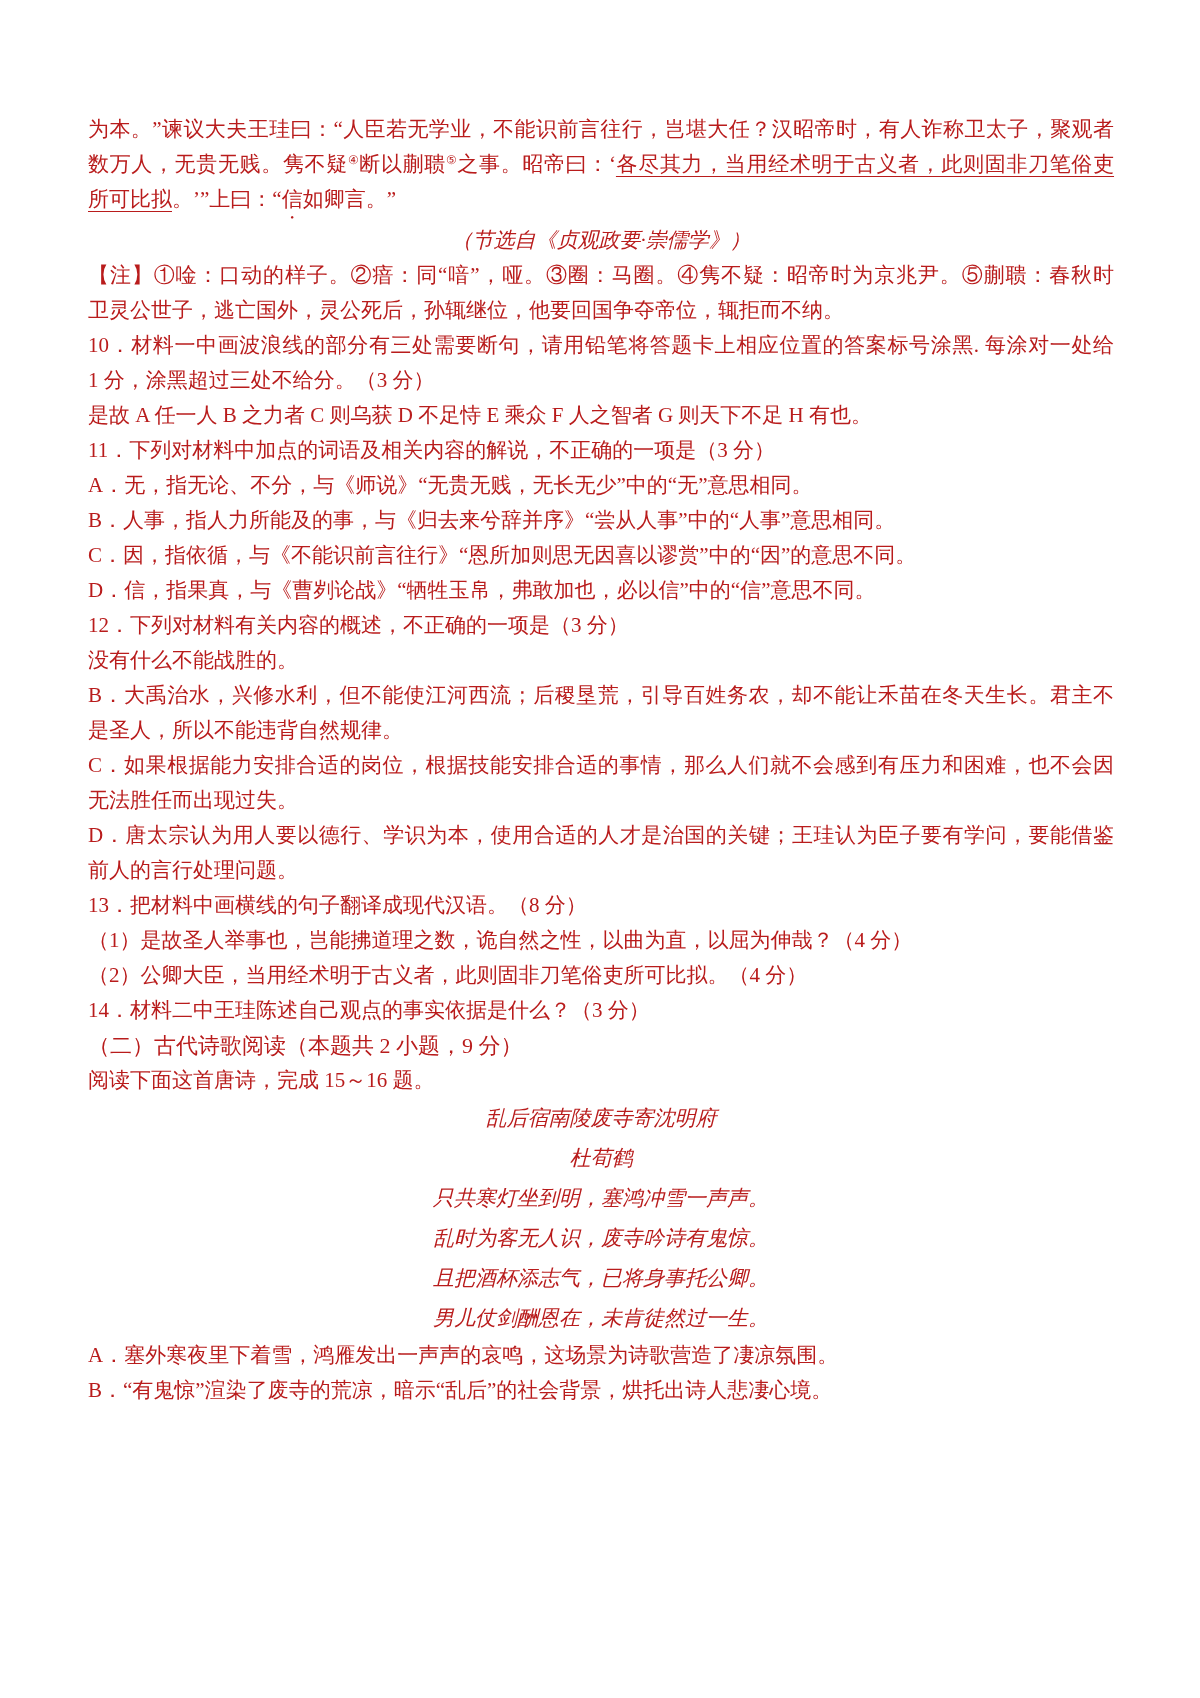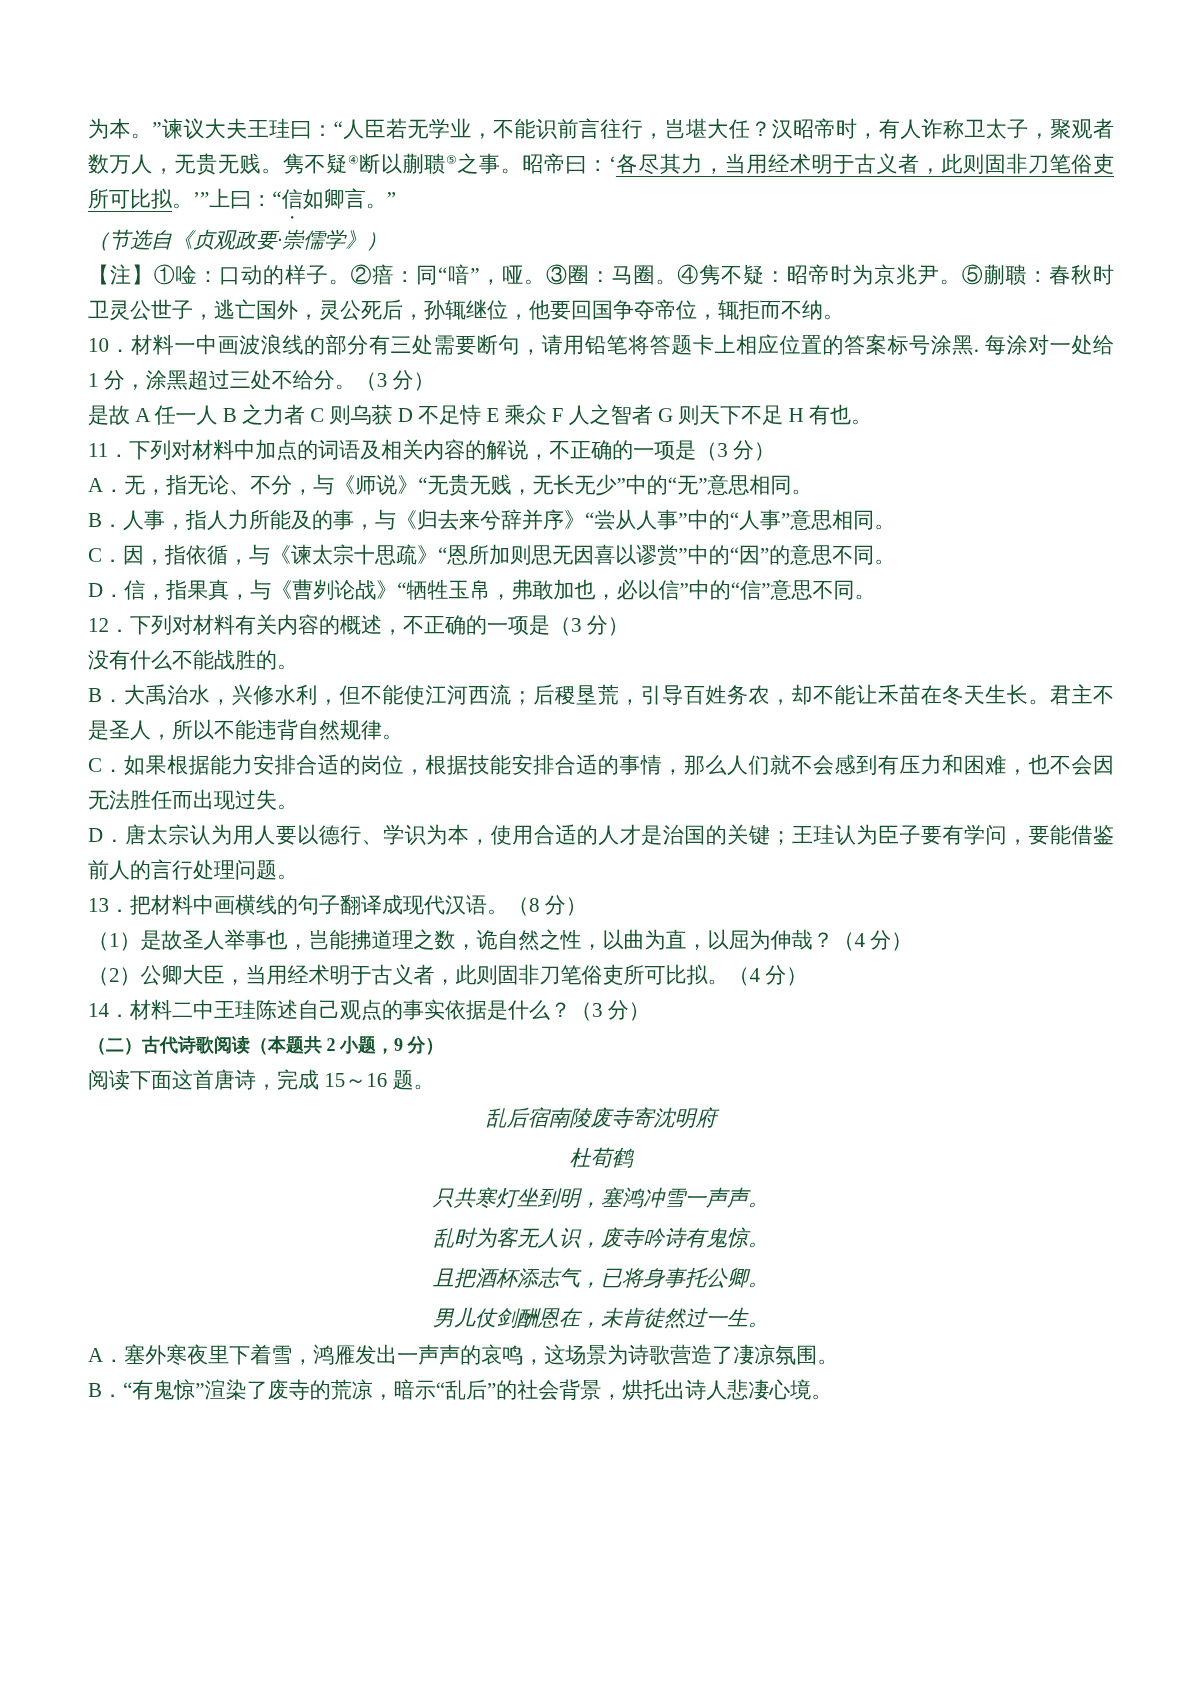--- a/index.html
+++ b/index.html
@@ -15,26 +15,26 @@
   .content {
     position: absolute;
     left: 88px;
     right: 86px;
     top: 112px;
   }
   .line {
     font-size: 21px;
     line-height: 35px;
     white-space: normal;
-    color: #14532d;
+    color: #b91c1c;
   }
   .fill { text-align: justify; text-align-last: justify; }
-  .right { text-align: left; }
+  .right { text-align: center; }
   .center { text-align: center; }
-  .bold { font-weight: 700; font-size: 18px; }
+  .bold { font-weight: 400; font-size: 22px; }
   .kai { font-style: italic; }
   .poem { line-height: 40px; }
   .u {
     text-decoration: underline;
     text-decoration-thickness: 1.2px;
     text-underline-offset: 5px;
     text-align: center;
   }
   .sup {
     font-size: 12px;
@@ -58,21 +58,21 @@
       <div class="line"><span class="u">所可比拟</span><span>。’”上曰：“</span><span class="em-dot">信</span><span>如卿言。”</span></div>
       <div class="line right kai"><span>（节选自《贞观政要·崇儒学》）</span></div>
       <div class="line fill"><span>【注】①唫：口动的样子。②瘖：同“喑”，哑。③圈：马圈。④隽不疑：昭帝时为京兆尹。⑤蒯聩：春秋时</span></div>
       <div class="line"><span>卫灵公世子，逃亡国外，灵公死后，孙辄继位，他要回国争夺帝位，辄拒而不纳。</span></div>
       <div class="line fill"><span>10．材料一中画波浪线的部分有三处需要断句，请用铅笔将答题卡上相应位置的答案标号涂黑. 每涂对一处给</span></div>
       <div class="line"><span>1 分，涂黑超过三处不给分。（3 分）</span></div>
       <div class="line"><span>是故 A 任一人 B 之力者 C 则乌获 D 不足恃 E 乘众 F 人之智者 G 则天下不足 H 有也。</span></div>
       <div class="line"><span>11．下列对材料中加点的词语及相关内容的解说，不正确的一项是（3 分）</span></div>
       <div class="line"><span>A．无，指无论、不分，与《师说》“无贵无贱，无长无少”中的“无”意思相同。</span></div>
       <div class="line"><span>B．人事，指人力所能及的事，与《归去来兮辞并序》“尝从人事”中的“人事”意思相同。</span></div>
-      <div class="line"><span>C．因，指依循，与《谏太宗十思疏》“恩所加则思无因喜以谬赏”中的“因”的意思不同。</span></div>
+      <div class="line"><span>C．因，指依循，与《不能识前言往行》“恩所加则思无因喜以谬赏”中的“因”的意思不同。</span></div>
       <div class="line"><span>D．信，指果真，与《曹刿论战》“牺牲玉帛，弗敢加也，必以信”中的“信”意思不同。</span></div>
       <div class="line"><span>12．下列对材料有关内容的概述，不正确的一项是（3 分）</span></div>
       <div class="line"><span>没有什么不能战胜的。</span></div>
       <div class="line fill"><span>B．大禹治水，兴修水利，但不能使江河西流；后稷垦荒，引导百姓务农，却不能让禾苗在冬天生长。君主不</span></div>
       <div class="line"><span>是圣人，所以不能违背自然规律。</span></div>
       <div class="line fill"><span>C．如果根据能力安排合适的岗位，根据技能安排合适的事情，那么人们就不会感到有压力和困难，也不会因</span></div>
       <div class="line"><span>无法胜任而出现过失。</span></div>
       <div class="line fill"><span>D．唐太宗认为用人要以德行、学识为本，使用合适的人才是治国的关键；王珪认为臣子要有学问，要能借鉴</span></div>
       <div class="line"><span>前人的言行处理问题。</span></div>
       <div class="line"><span>13．把材料中画横线的句子翻译成现代汉语。（8 分）</span></div>

